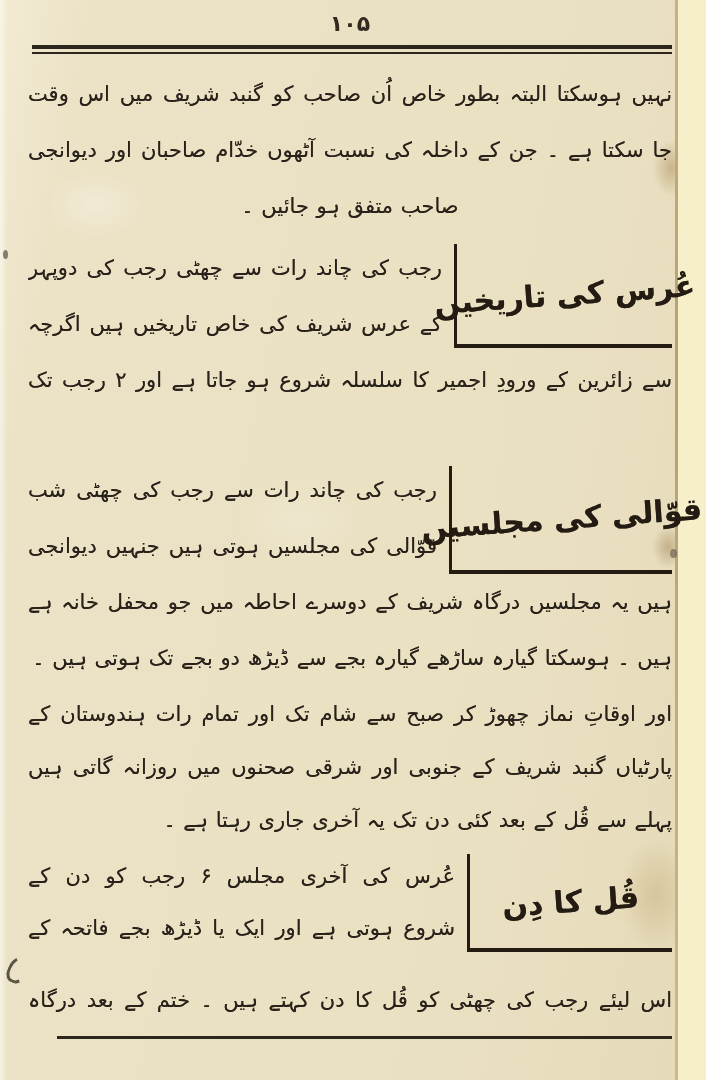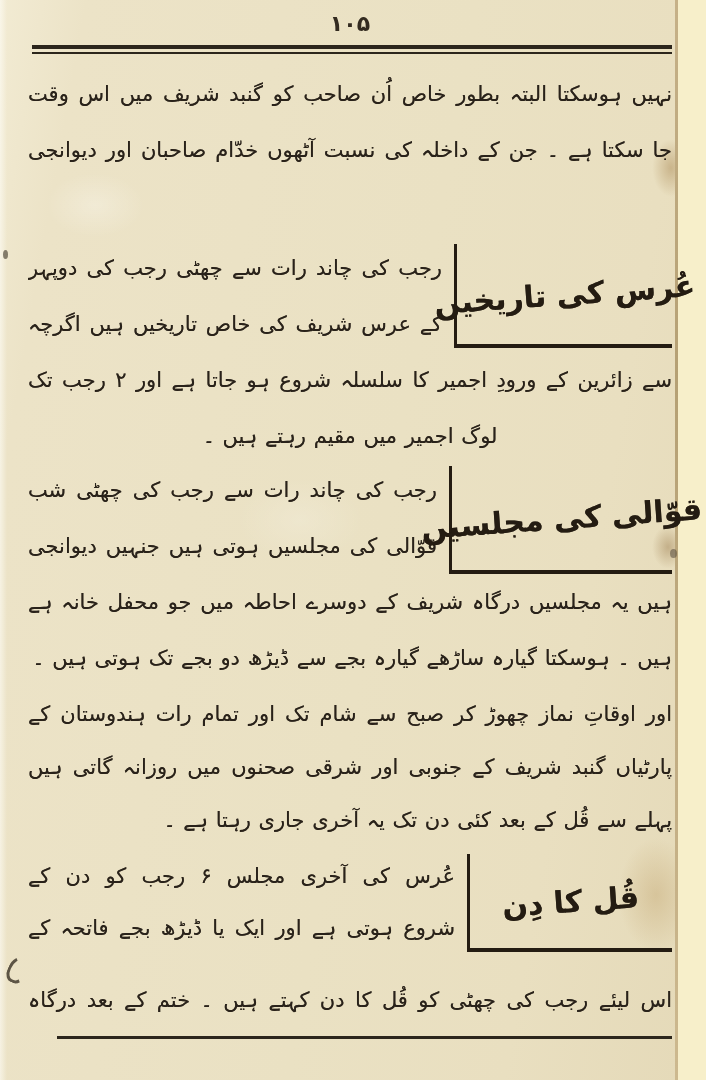--- a/index.html
+++ b/index.html
@@ -95,34 +95,34 @@
 <div class="mark-bl"></div>
 
 <div class="inner">
 
   <div class="block page-number">۱۰۵</div>
   <div class="block double-rule"></div>
 
   <div class="block para1">
     <div class="line">نہیں ہوسکتا البتہ بطور خاص اُن صاحب کو گنبد شریف میں اس وقت داخل کیا</div>
     <div class="line">جا سکتا ہے ۔ جن کے داخلہ کی نسبت آٹھوں خدّام صاحبان اور دیوانجی و متولّی</div>
+    <div class="line center">صاحب متفق ہو جائیں ۔</div>
   </div>
 
   <div class="block sec1">
     <div class="sec-top">
       <div class="head-box">
         <span class="head-text">عُرس کی تاریخیں</span>
       </div>
       <div class="sec-lines">
         <div class="line">رجب کی چاند رات سے چھٹی رجب کی دوپہر تک ہمارے خواجہ</div>
         <div class="line">کے عرس شریف کی خاص تاریخیں ہیں اگرچہ ۲۰ جمادی الثانیہ</div>
       </div>
     </div>
     <div class="line">سے زائرین کے ورودِ اجمیر کا سلسلہ شروع ہو جاتا ہے اور ۲ رجب تک بہت سے</div>
-    <div class="line center">لوگ اجمیر میں مقیم رہتے ہیں ۔</div>
   </div>
 
   <div class="block sec2">
     <div class="sec-top">
       <div class="head-box">
         <span class="head-text">قوّالی کی مجلسیں</span>
       </div>
       <div class="sec-lines">
         <div class="line">رجب کی چاند رات سے رجب کی چھٹی شب تک روزانہ رات کو</div>
         <div class="line">قوّالی کی مجلسیں ہوتی ہیں جنہیں دیوانجی اور متولّی شریک ہوتے</div>

